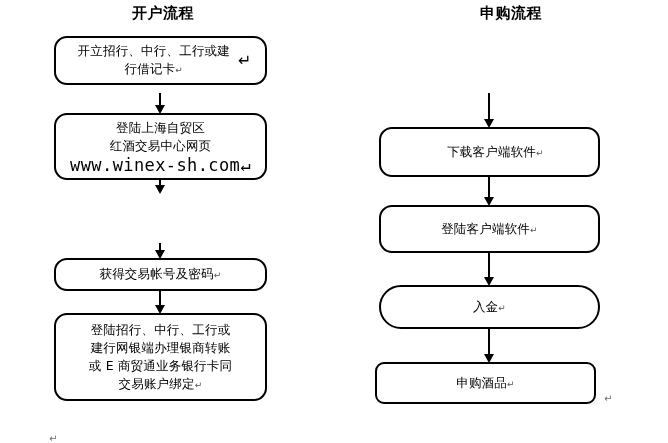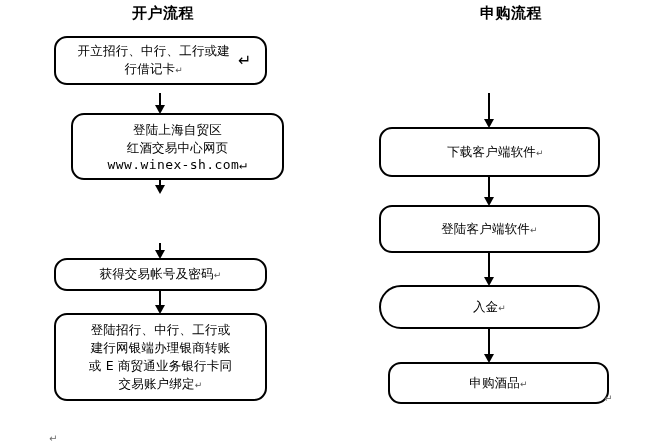--- a/index.html
+++ b/index.html
@@ -67,21 +67,21 @@
     white-space: pre-line;
     padding: 0 8px;
   }
   .node-text .cr {
     font-size: 9px;
     color: #555555;
     vertical-align: baseline;
   }
   .mono {
     font-family: "DejaVu Sans Mono", "Liberation Mono", monospace;
-    font-size: 13px;
+    font-size: 17px;
     letter-spacing: 0.4px;
   }
 
   .arrow {
     position: absolute;
     width: 0;
   }
   .arrow .shaft {
     position: absolute;
     left: -1px;
@@ -133,21 +133,21 @@
         <div class="shaft" style="height: 15px;"></div>
           <div class="head"></div>
       </div>
 
       <div class="node" id="nL1" style="left: 54px; top: 36px; width: 213px; height: 49px;">
         <div class="node-text">开立招行、中行、工行或建
 行借记卡<span class="cr">↵</span></div>
           <span class="cr">↵</span>
       </div>
 
-      <div class="node" id="nL2" style="left: 71px; top: 113px; width: 213px; height: 67px;">
+      <div class="node" id="nL2" style="left: 54px; top: 113px; width: 213px; height: 67px;">
         <div style="display:block">
           <div class="node-text">登陆上海自贸区
 红酒交易中心网页</div>
           <div class="mono">www.winex-sh.com<span class="cr">↵</span></div>
         </div>
       </div>
 
 
       <div class="node" id="nL4" style="left: 54px; top: 258px; width: 213px; height: 33px;">
         <div class="node-text">获得交易帐号及密码<span class="cr">↵</span></div>
@@ -191,21 +191,21 @@
       </div>
 
       <div class="node" id="nR3" style="left: 45px; top: 205px; width: 221px; height: 48px;">
         <div class="node-text">登陆客户端软件<span class="cr">↵</span></div>
       </div>
 
       <div class="node" id="nR4" style="left: 45px; top: 285px; width: 221px; height: 44px; border-radius: 22px;">
         <div class="node-text">入金<span class="cr">↵</span></div>
       </div>
 
-      <div class="node" id="nR5" style="left: 54px; top: 362px; width: 221px; height: 42px;">
+      <div class="node" id="nR5" style="left: 41px; top: 362px; width: 221px; height: 42px; border-radius: 9px;">
         <div class="node-text">申购酒品<span class="cr">↵</span></div>
       </div>
 
     </div>
   </div>
 
   <span class="pilcrow" id="mk0" style="left: 604px; top: 394px;">↵</span>
   <span class="pilcrow" id="mk1" style="left: 49px; top: 434px;">↵</span>
 
 </div>

